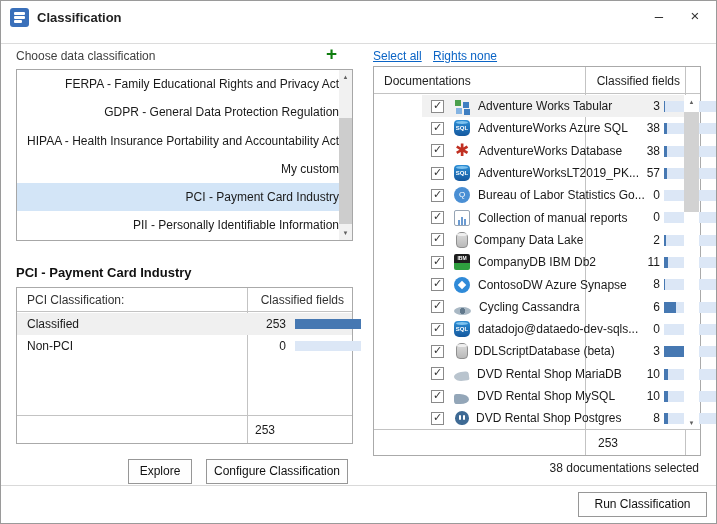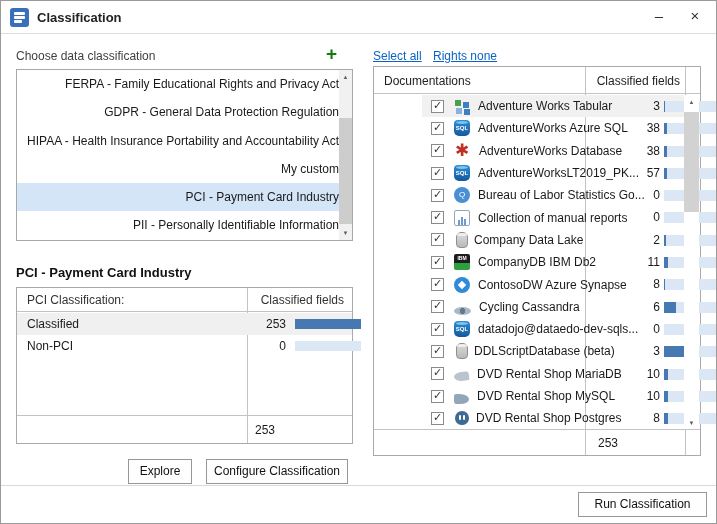--- a/index.html
+++ b/index.html
@@ -2,21 +2,21 @@
 <html><head>
 <meta charset="utf-8">
 <style>
   * { margin:0; padding:0; box-sizing:border-box; }
   html,body { background:#e8e8e8; font-family:"Liberation Sans", sans-serif; }
   .window {
     position:relative; width:717px; height:524px; background:#fff;
     border:1px solid #9a9a9a; overflow:hidden; font-size:12px; color:#1a1a1a;
   }
   
-  .titlebar { position:absolute; top:0; left:0; right:0; height:33px; background:#fff; border-bottom:1px solid #dcdcdc; }
+  .titlebar { position:absolute; top:0; left:0; right:0; height:43px; background:#fff; border-bottom:1px solid #dcdcdc; }
   .title-icon { position:absolute; left:9px; top:7px; width:19px; height:19px; background:#3a70ba; border-radius:3px; }
   .title-icon i { position:absolute; left:4px; height:3px; background:#fff; border-radius:1px; }
   .title-icon i:nth-child(1){ top:4px; width:11px; }
   .title-icon i:nth-child(2){ top:8px; width:11px; }
   .title-icon i:nth-child(3){ top:12px; width:8px; }
   .title-text { position:absolute; left:36px; top:9px; font-weight:bold; font-size:13px; color:#222; }
   .win-btn { position:absolute; top:0; width:34px; height:32px; text-align:center; line-height:30px; font-size:15px; color:#333; cursor:default; }
   .win-min { right:40px; }
   .win-close { right:4px; }
   
@@ -320,16 +320,17 @@
     <div class="rows-scroll vscroll white">
       <div class="arr up">▲</div>
       <div class="thumb"></div>
       <div class="arr dn">▼</div>
     </div>
     <div class="rfoot">
       <span class="total">253</span>
     </div>
   </div>
 
+  <div class="summary">38 documentations selected</div>
   <div class="divider"></div>
   <div class="btn btn-run">Run Classification</div>
 
 </div>
 
 </body></html>

